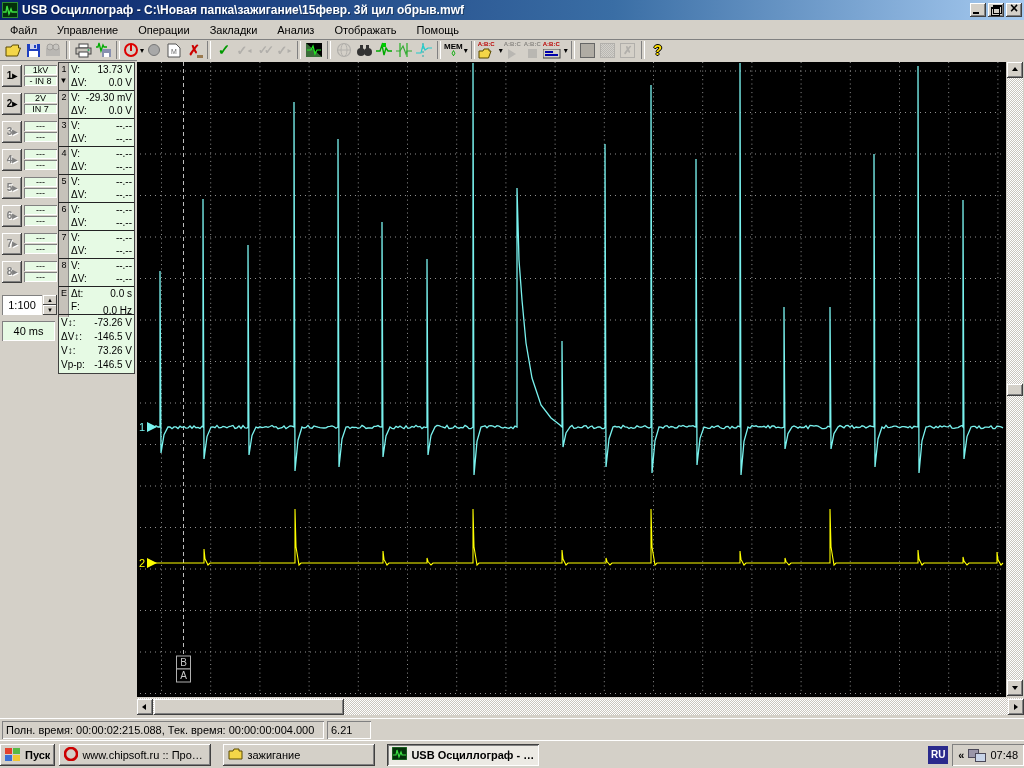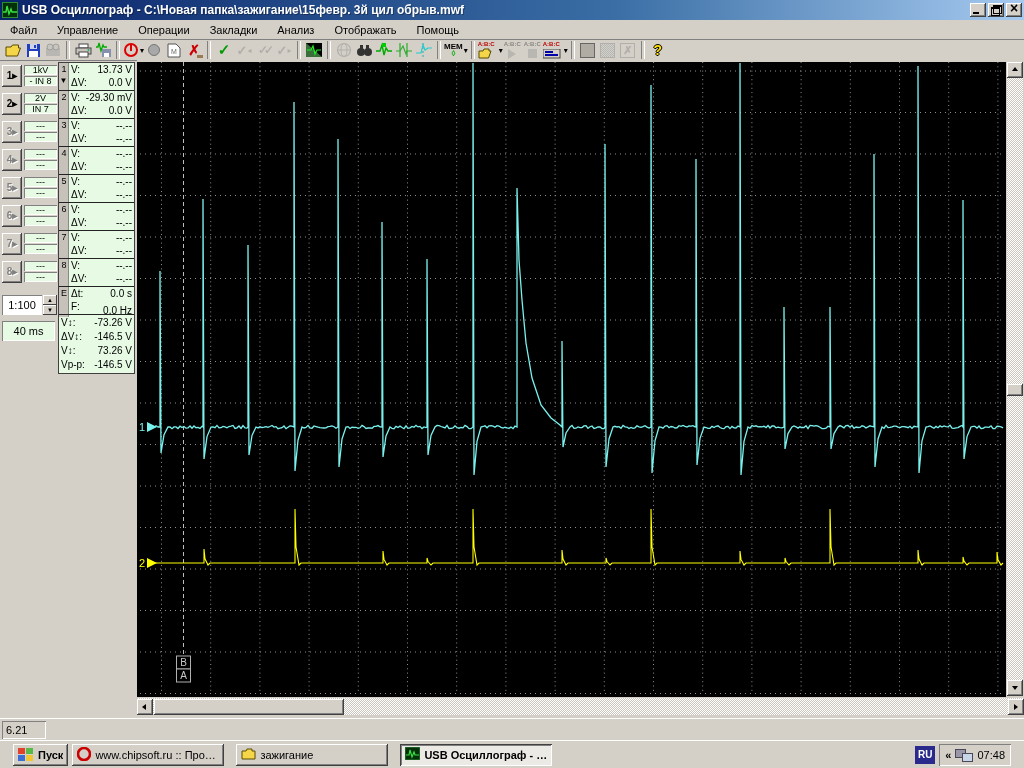--- a/index.html
+++ b/index.html
@@ -73,21 +73,21 @@
   .sarrow.rt::after{border-left:4px solid #000;left:6px;}
   .sthumb{position:absolute;background:#D4D0C8;
     box-shadow:inset -1px -1px #404040,inset 1px 1px #fff,inset -2px -2px #808080;}
   
   #statusbar{position:absolute;left:0;top:718px;width:1024px;height:22px;display:flex;align-items:center;
     border-top:1px solid #fff;box-sizing:border-box;padding:1px 2px;gap:3px;}
   .spanel{height:18px;line-height:18px;box-shadow:inset 1px 1px #808080,inset -1px -1px #fff;
     padding:0 4px;box-sizing:border-box;white-space:nowrap;overflow:hidden;}
   
   #taskbar{position:absolute;left:0;top:740px;width:1024px;height:28px;background:#D4D0C8;
-    border-top:1px solid #fff;box-sizing:border-box;display:flex;align-items:center;padding:0 13px;gap:4px;}
+    border-top:1px solid #fff;box-sizing:border-box;display:flex;align-items:center;padding:0 0;gap:4px;}
   .taskbtn{height:22px;background:#D4D0C8;display:flex;align-items:center;padding:0 5px;gap:4px;
     box-shadow:inset -1px -1px #404040,inset 1px 1px #fff,inset -2px -2px #808080;
     font-size:11px;white-space:nowrap;overflow:hidden;box-sizing:border-box;}
   .taskbtn.active{background:#ECEAE4;font-weight:bold;
     box-shadow:inset 1px 1px #404040,inset -1px -1px #fff,inset 2px 2px #808080;}
   .taskbtn .lbl{overflow:hidden;text-overflow:ellipsis;}
   #start{font-weight:bold;}
   .flag{width:16px;height:14px;display:grid;grid-template-columns:7px 7px;grid-template-rows:6px 6px;gap:1px;flex:none;}
   .flag i{display:block;}
   #tray{height:22px;display:flex;align-items:center;gap:4px;padding:0 6px;
@@ -442,20 +442,21 @@
     <div class="sthumb" style="left:870px;top:324px;width:16px;height:12px;"></div>
     <div class="sarrow dn" style="left:870px;top:620px;"></div>
 
     <div class="sbar" style="left:0;top:638px;width:887px;height:17px;"></div>
     <div class="sarrow lf" style="left:0;top:639px;"></div>
     <div class="sthumb" style="left:17px;top:639px;width:190px;height:16px;"></div>
     <div class="sarrow rt" style="left:871px;top:639px;"></div>
   </div>
 
   <div id="statusbar">
+    <div class="spanel" style="width:322px">Полн. время: 00:00:02:215.088, Тек. время: 00:00:00:004.000</div>
     <div class="spanel" style="width:44px">6.21</div>
   </div>
 
   <div id="taskbar">
     <div class="taskbtn" id="start">
       <span class="flag">
         <i style="background:#e3402c"></i>
           <i style="background:#57b946"></i>
           <i style="background:#3b6fd4"></i>
           <i style="background:#f1c631"></i>

